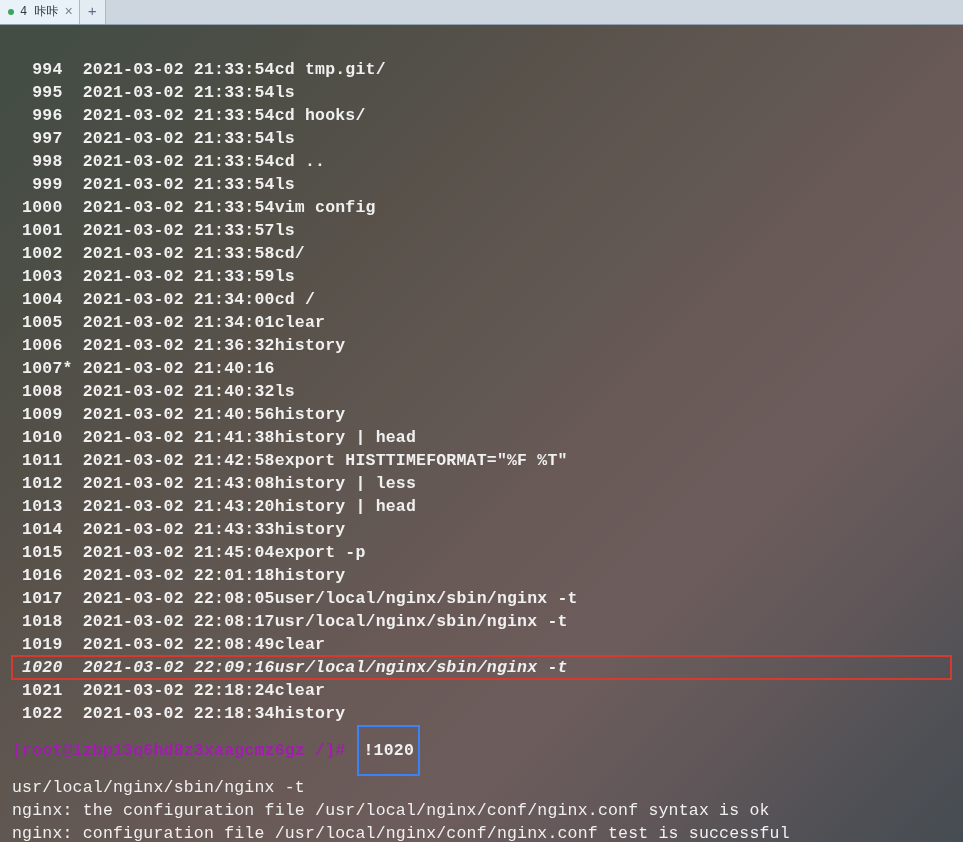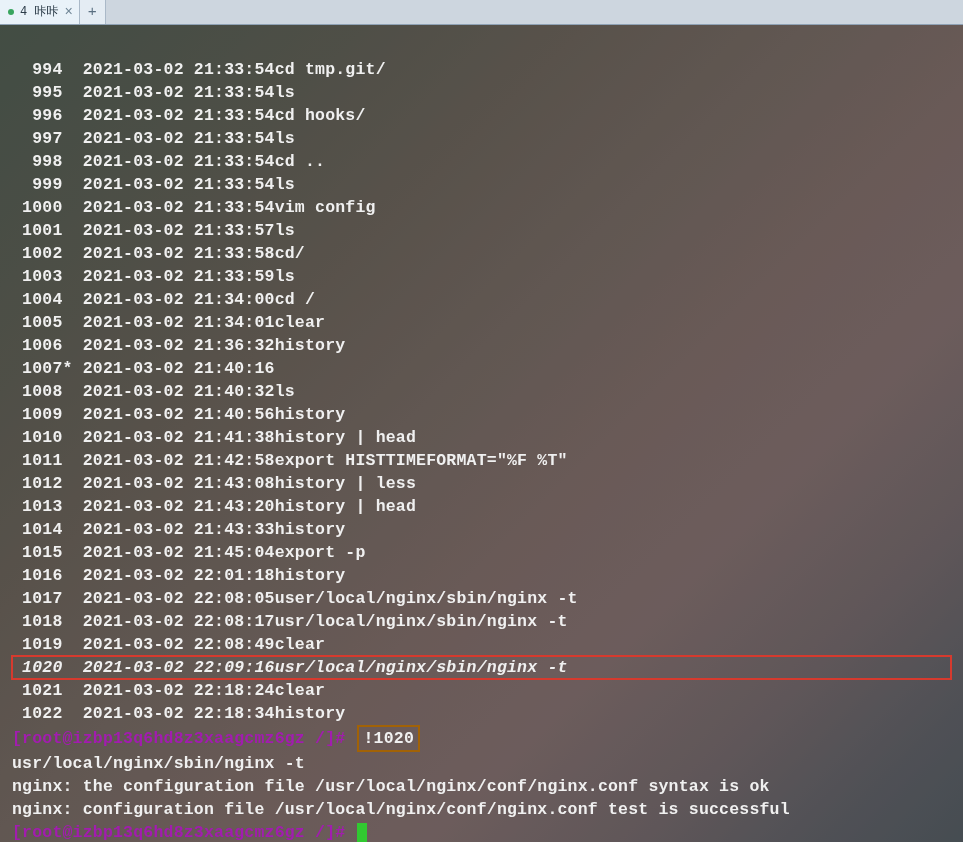--- a/index.html
+++ b/index.html
@@ -56,25 +56,25 @@
     padding: 10px 12px 6px 12px;
     white-space: pre;
     letter-spacing: 0.2px;
     margin-top: 23px;
   }
 
   .row { font-weight: 700; color: #f0f0f0; }
   .hl  { outline: 2px solid #d63a2e; outline-offset: -1px; font-style: italic; }
   .hl-inline {
     display: inline-block;
-    border: 2px solid #a16207;
-    padding: 0 4px; margin-left: 2px;
+    border: 2px solid #3b82f6;
+    padding: 12px 4px; margin-left: 2px;
   }
   .prompt { color: #a21caf; font-weight: 700; }
-  .out { color: #f0f0f0; font-weight: 700; }
+  .out { color: #f0f0f0; font-weight: 400; }
 
   .cursor {
     display: inline-block; width: 10px; height: 19px;
     background: #31c931; vertical-align: text-bottom;
     margin-left: 2px;
   }
 </style>
 </head>
 <body>
 

